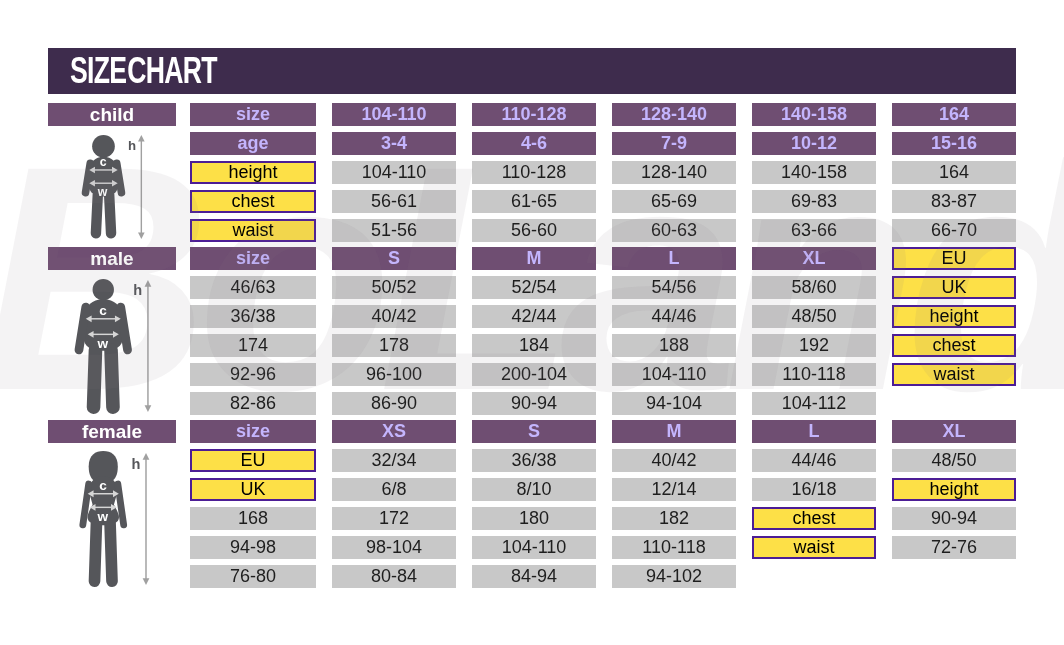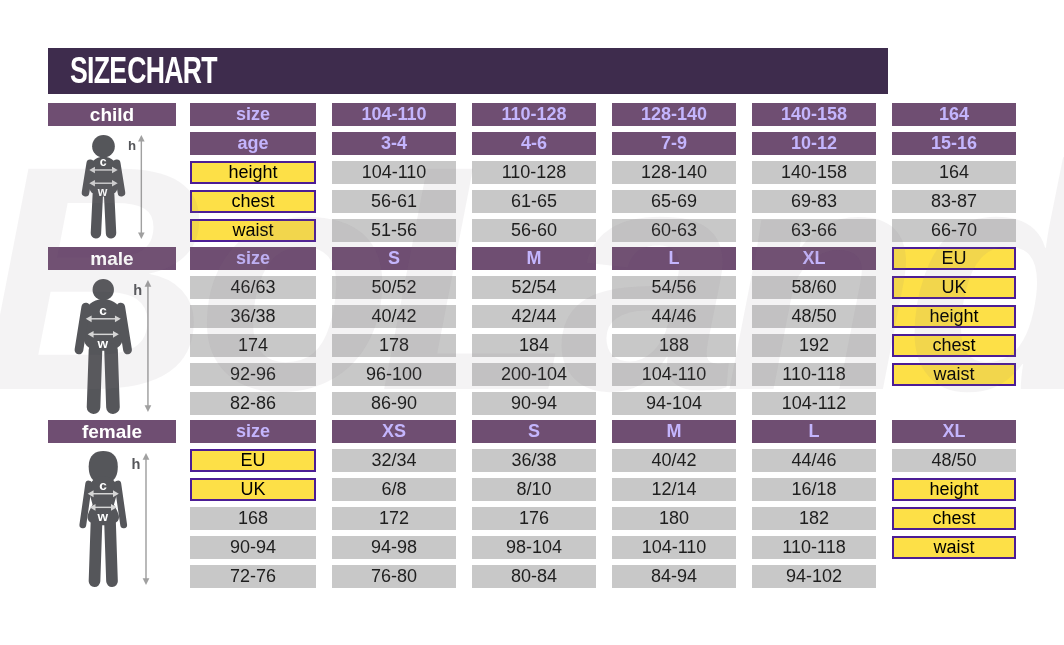--- a/index.html
+++ b/index.html
@@ -16,21 +16,21 @@
   .watermark {
     position:absolute; left:-20px; right:0; top:118px;
     font-size:320px; line-height:1; font-weight:bold; font-style:italic;
     letter-spacing:-14px; white-space:nowrap; text-align:center;
     color:rgba(132,122,138,0.09);
     pointer-events:none; z-index:5;
   }
 
   
   .title-bar {
-    position:absolute; left:48px; top:48px; width:840px; height:46px;
+    position:absolute; left:48px; top:48px; width:968px; height:46px;
     background:#3e2c4d; display:flex; align-items:center; z-index:1;
   }
   .title {
     margin:0 0 0 22px; color:#ffffff; font-size:37px; font-weight:bold;
     word-spacing:-8px; letter-spacing:-1px;
     transform:scale(0.72,1.02); transform-origin:left center;
   }
 
   
   .sections {
@@ -255,21 +255,20 @@
           <div class="cell value-data">44/46</div>
           <div class="cell value-data">48/50</div>
           <div class="cell label-field">UK</div>
           <div class="cell value-data">6/8</div>
           <div class="cell value-data">8/10</div>
           <div class="cell value-data">12/14</div>
           <div class="cell value-data">16/18</div>
           <div class="cell label-field">height</div>
           <div class="cell value-data">168</div>
           <div class="cell value-data">172</div>
-          <div class="cell value-data">176</div>
           <div class="cell value-data">180</div>
           <div class="cell value-data">182</div>
           <div class="cell label-field">chest</div>
           <div class="cell value-data">90-94</div>
           <div class="cell value-data">94-98</div>
           <div class="cell value-data">98-104</div>
           <div class="cell value-data">104-110</div>
           <div class="cell value-data">110-118</div>
           <div class="cell label-field">waist</div>
           <div class="cell value-data">72-76</div>

